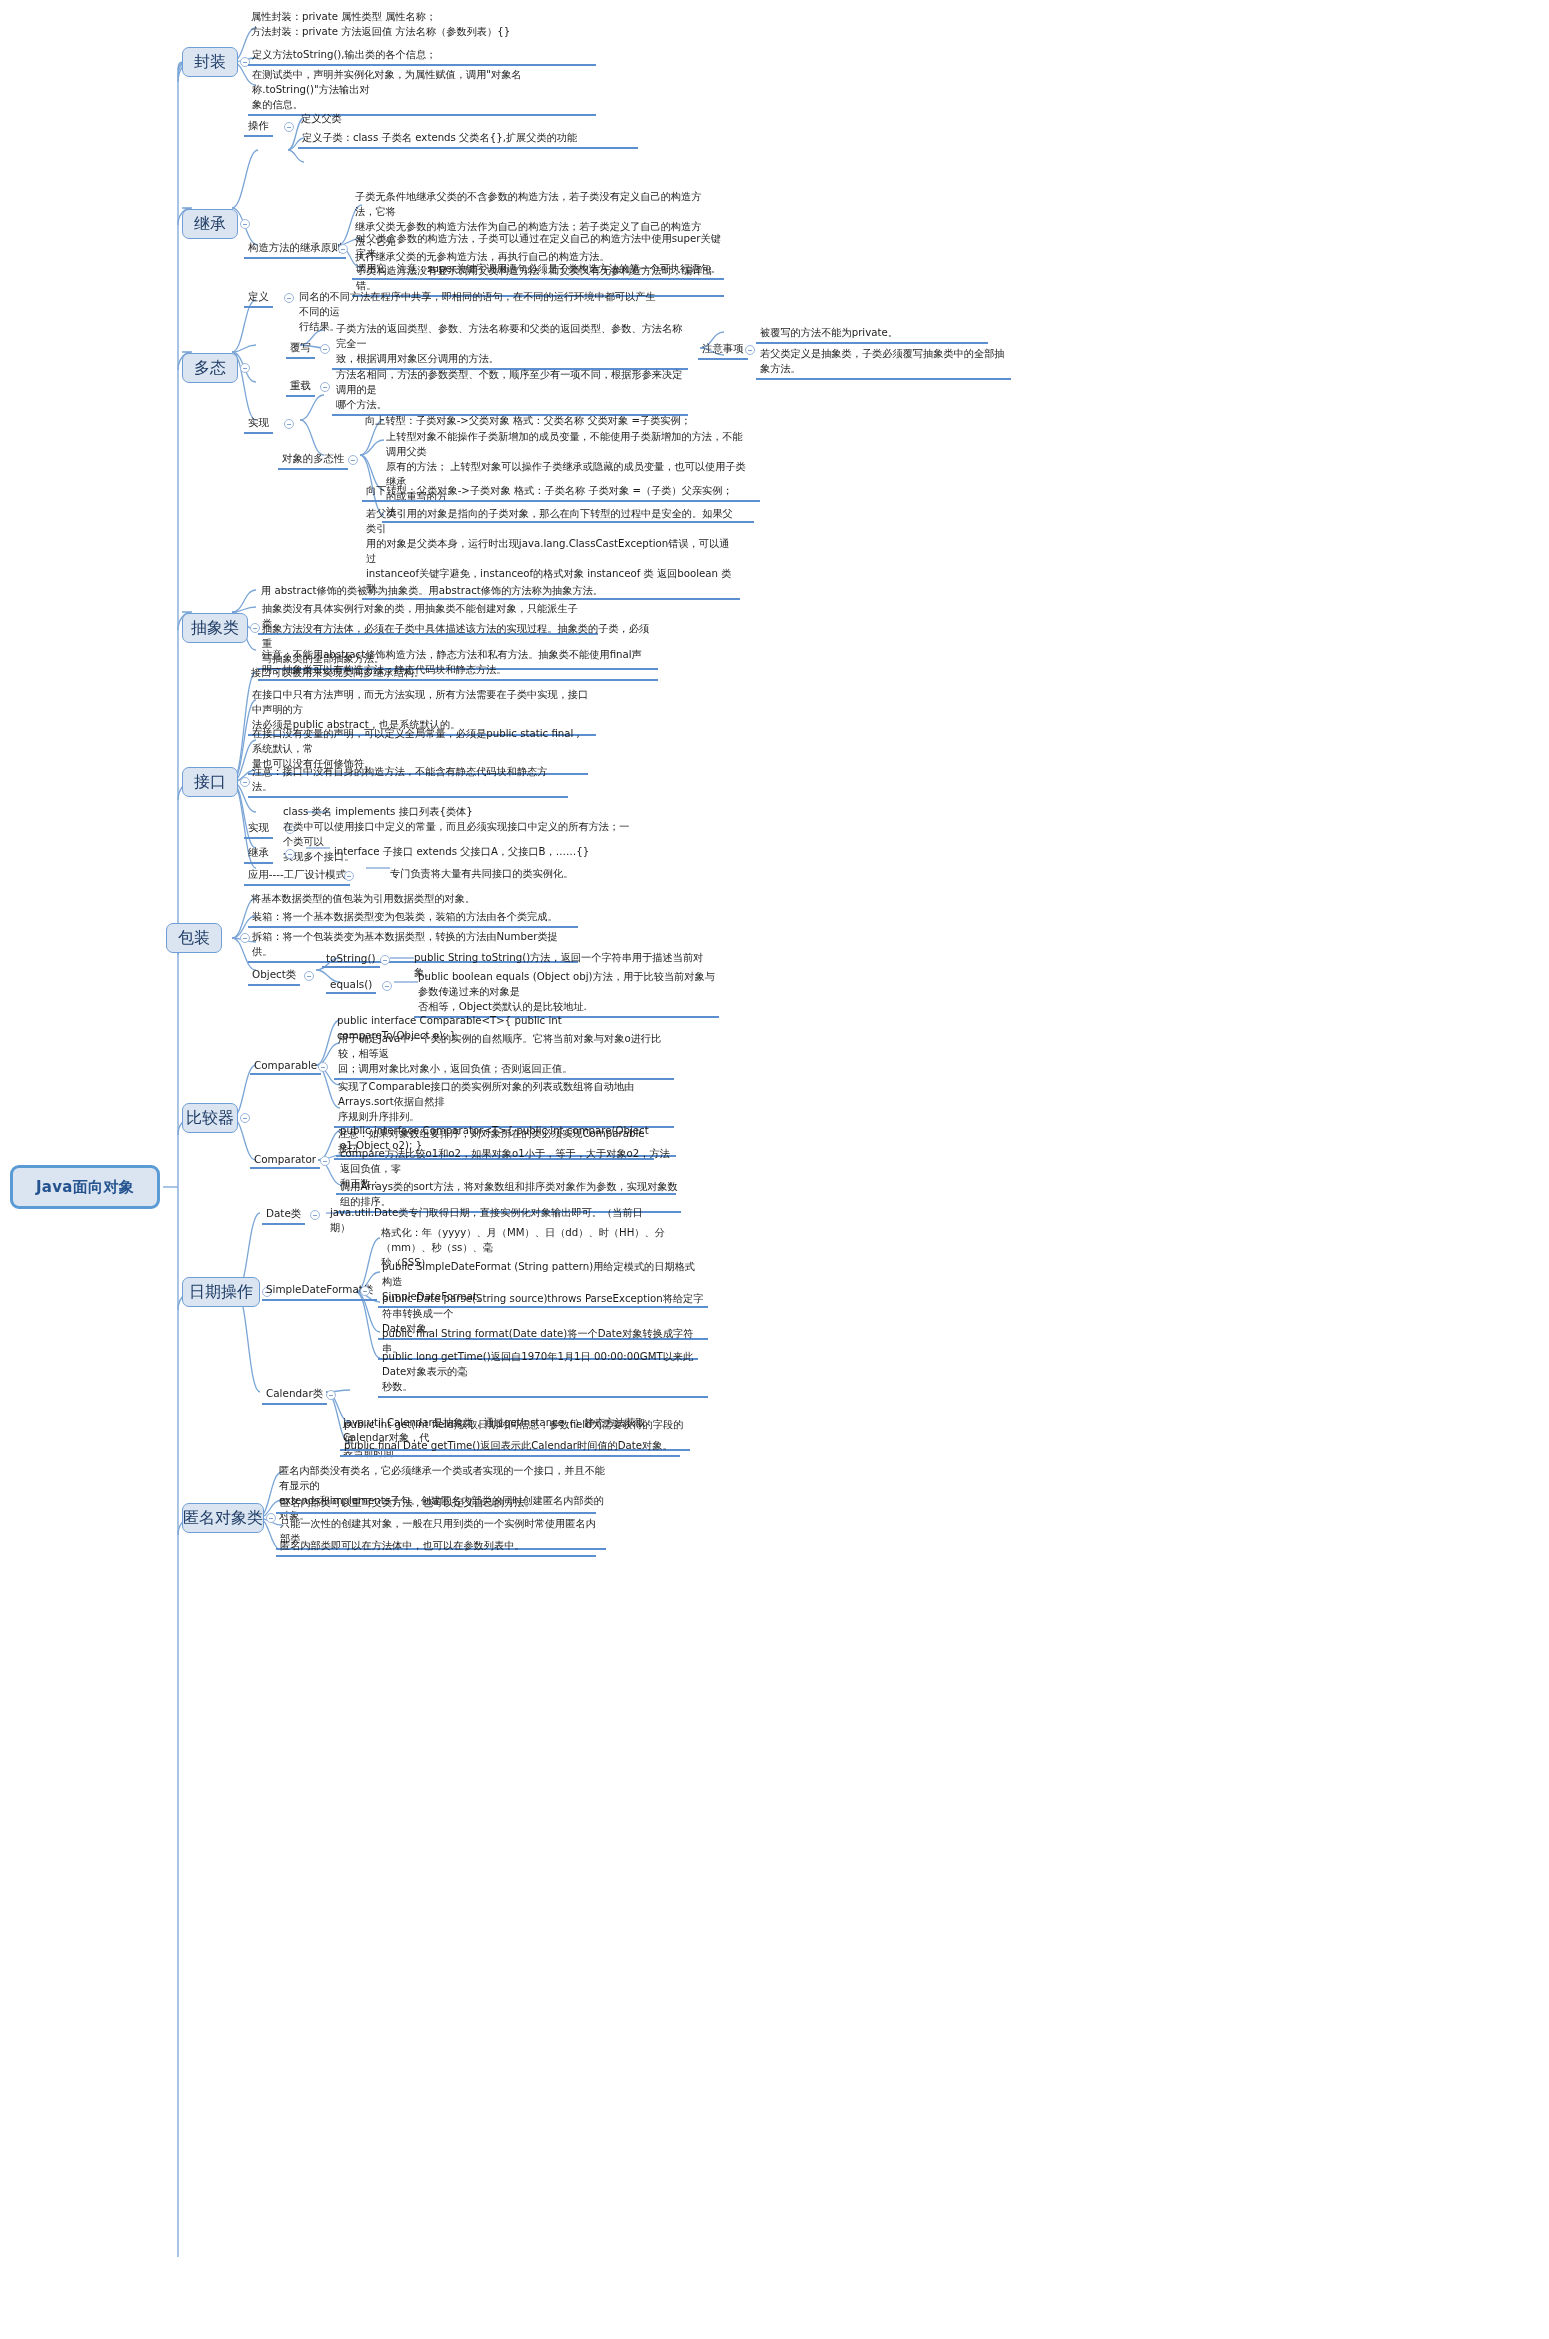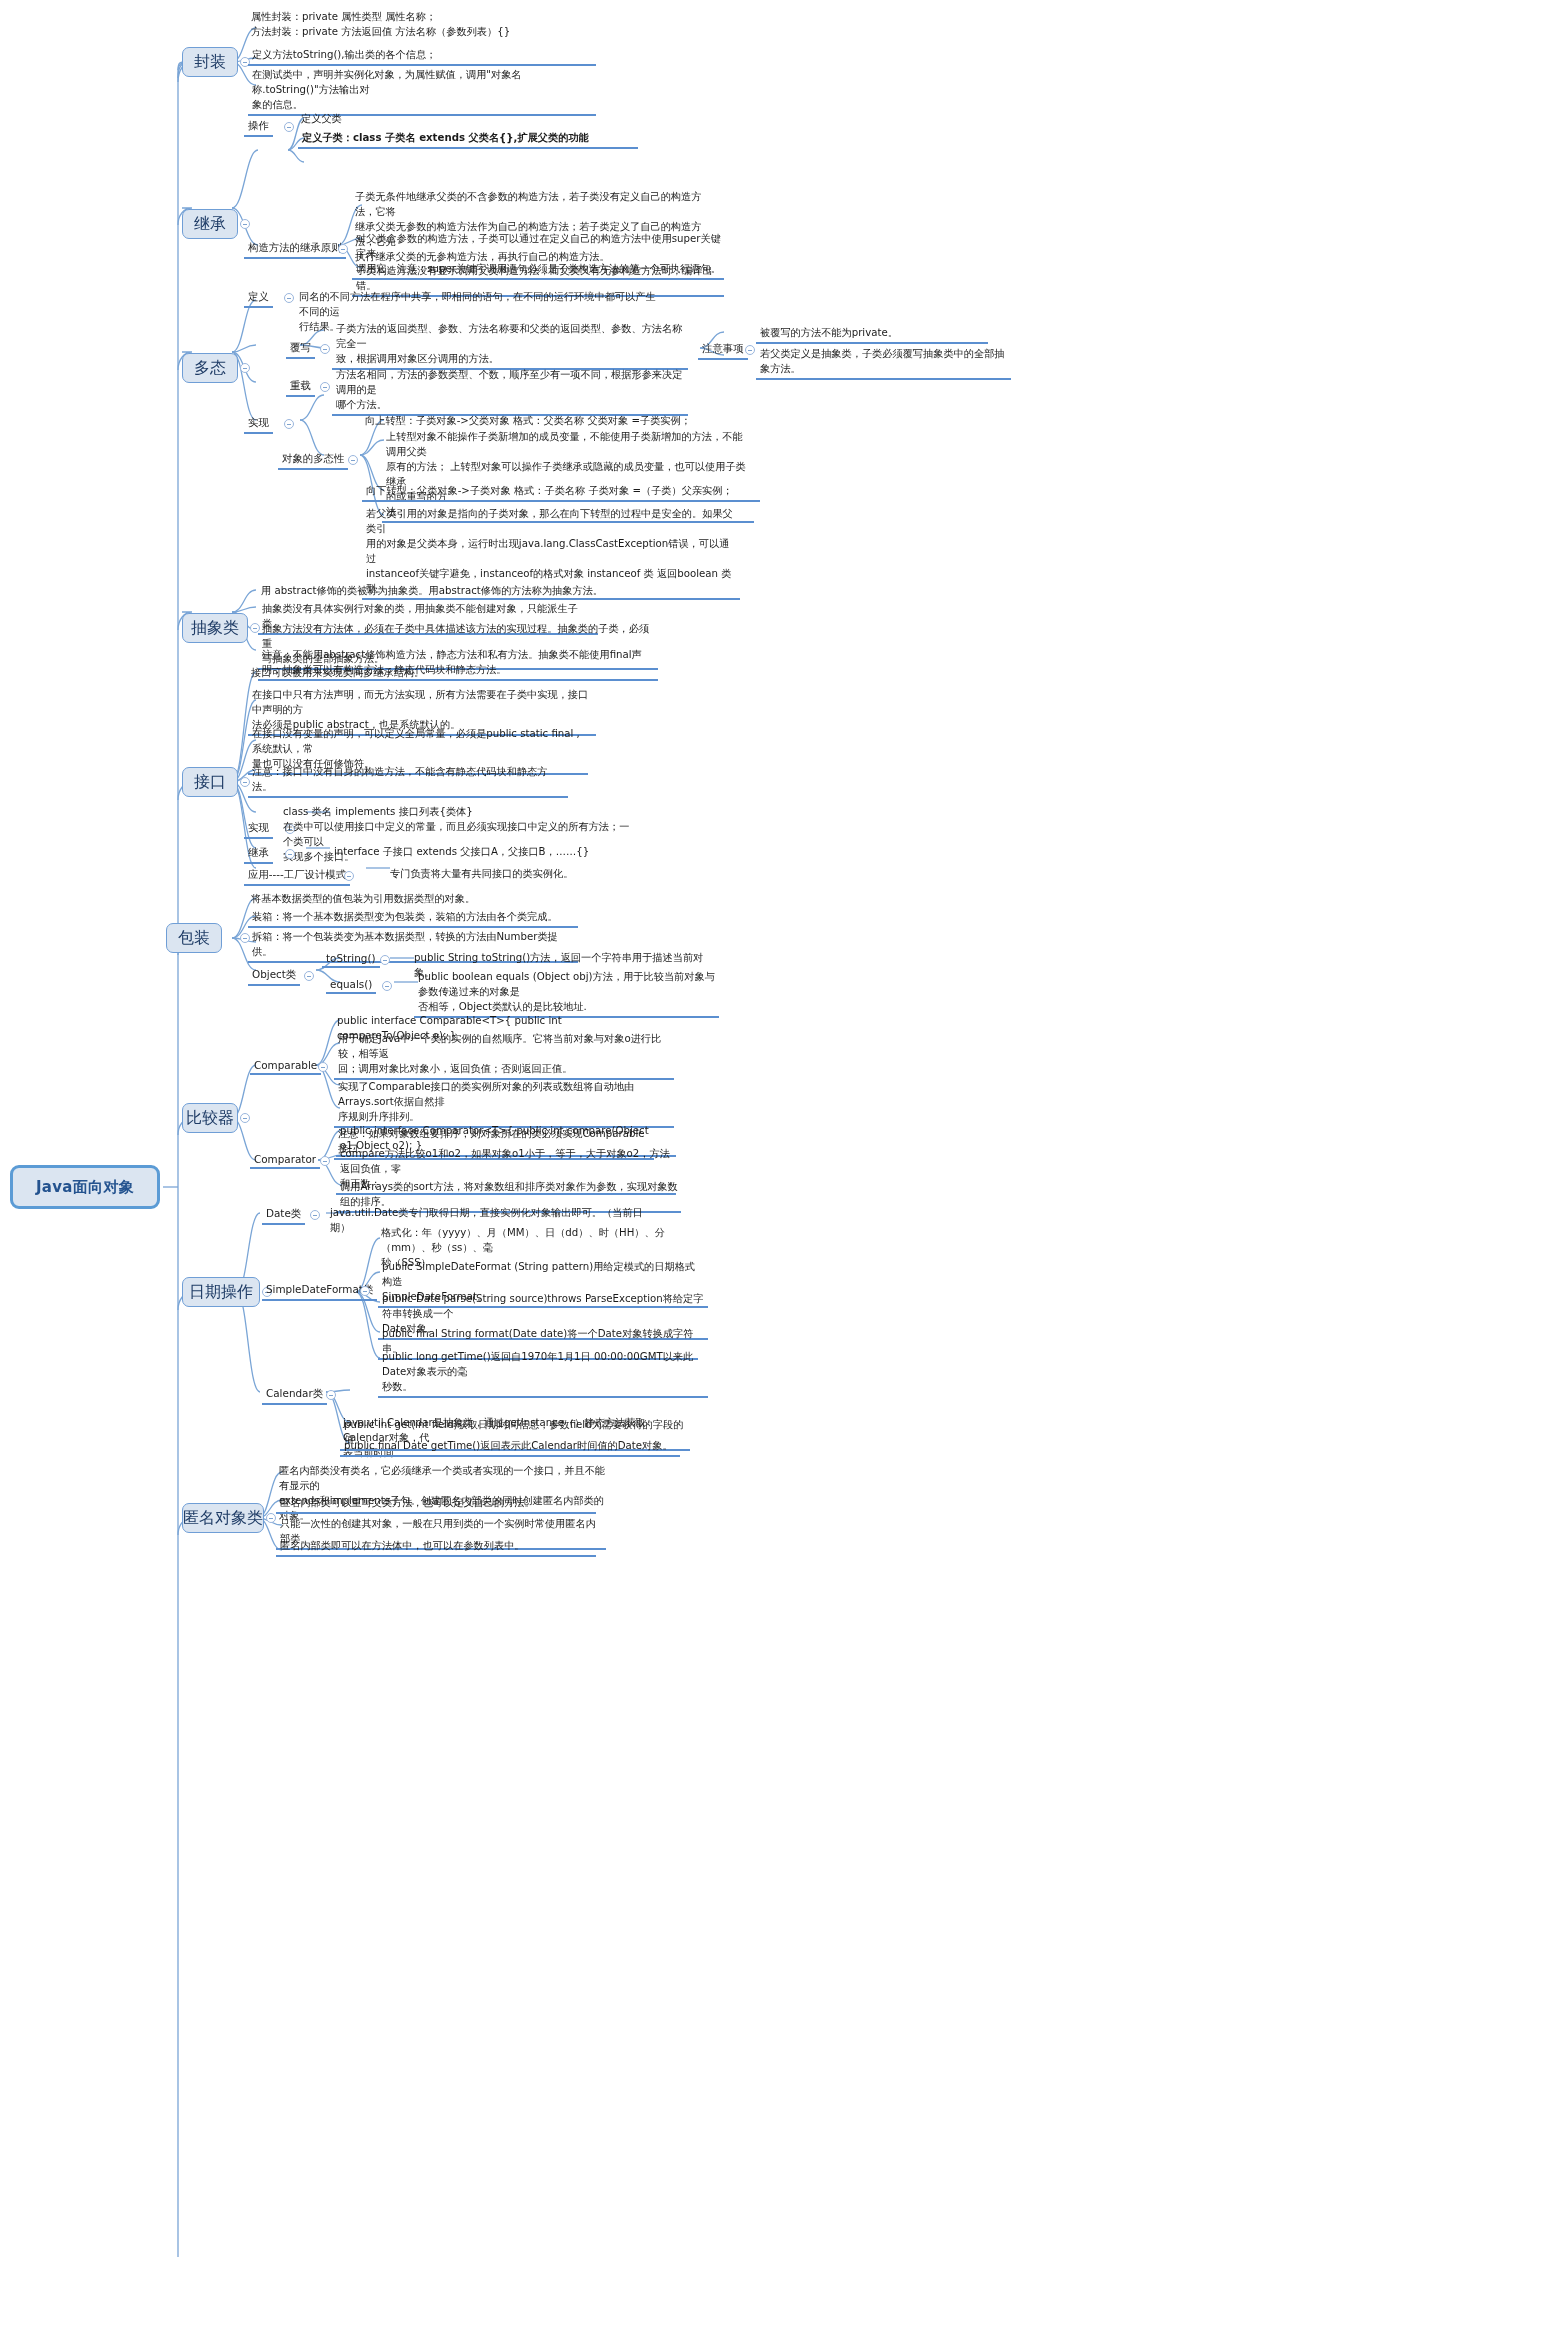--- a/index.html
+++ b/index.html
@@ -225,21 +225,21 @@
 象的信息。</div>
 
   <div class="l1-node" style="left:182px; top:209px;">
     <span>继承</span>
   </div>
   <div class="toggle" style="left:240px; top:219px;"></div>
 
   <div class="mid" style="left:244px; top:118px;"><span>操作</span></div>
   <div class="toggle" style="left:284px; top:122px;"></div>
   <div class="note" style="left:298px; top:110px; width:330px;">定义父类</div>
-  <div class="leaf ul" style="left:298px; top:129px; width:340px;font-weight:bold;">定义子类：class 子类名 extends 父类名{},扩展父类的功能</div>
+  <div class="leaf ul" style="left:298px; top:129px; width:340px;">定义子类：class 子类名 extends 父类名{},扩展父类的功能</div>
 
   <div class="mid" style="left:244px; top:240px;"><span>构造方法的继承原则</span></div>
   <div class="toggle" style="left:338px; top:244px;"></div>
   <div class="note" style="left:352px; top:188px; width:372px;">子类无条件地继承父类的不含参数的构造方法，若子类没有定义自己的构造方法，它将
 继承父类无参数的构造方法作为自己的构造方法；若子类定义了自己的构造方法，它先
 执行继承父类的无参构造方法，再执行自己的构造方法。</div>
   <div class="leaf ul" style="left:352px; top:230px; width:372px;">对父类含参数的构造方法，子类可以通过在定义自己的构造方法中使用super关键字来
 调用它。注意：super关键字调用语句必须是子类构造方法的第一个可执行语句。</div>
   <div class="leaf ul" style="left:352px; top:262px; width:372px;">子类构造方法没有显示调用父类构造方法，而父类又有无参构造方法时，编译出错。</div>
 

